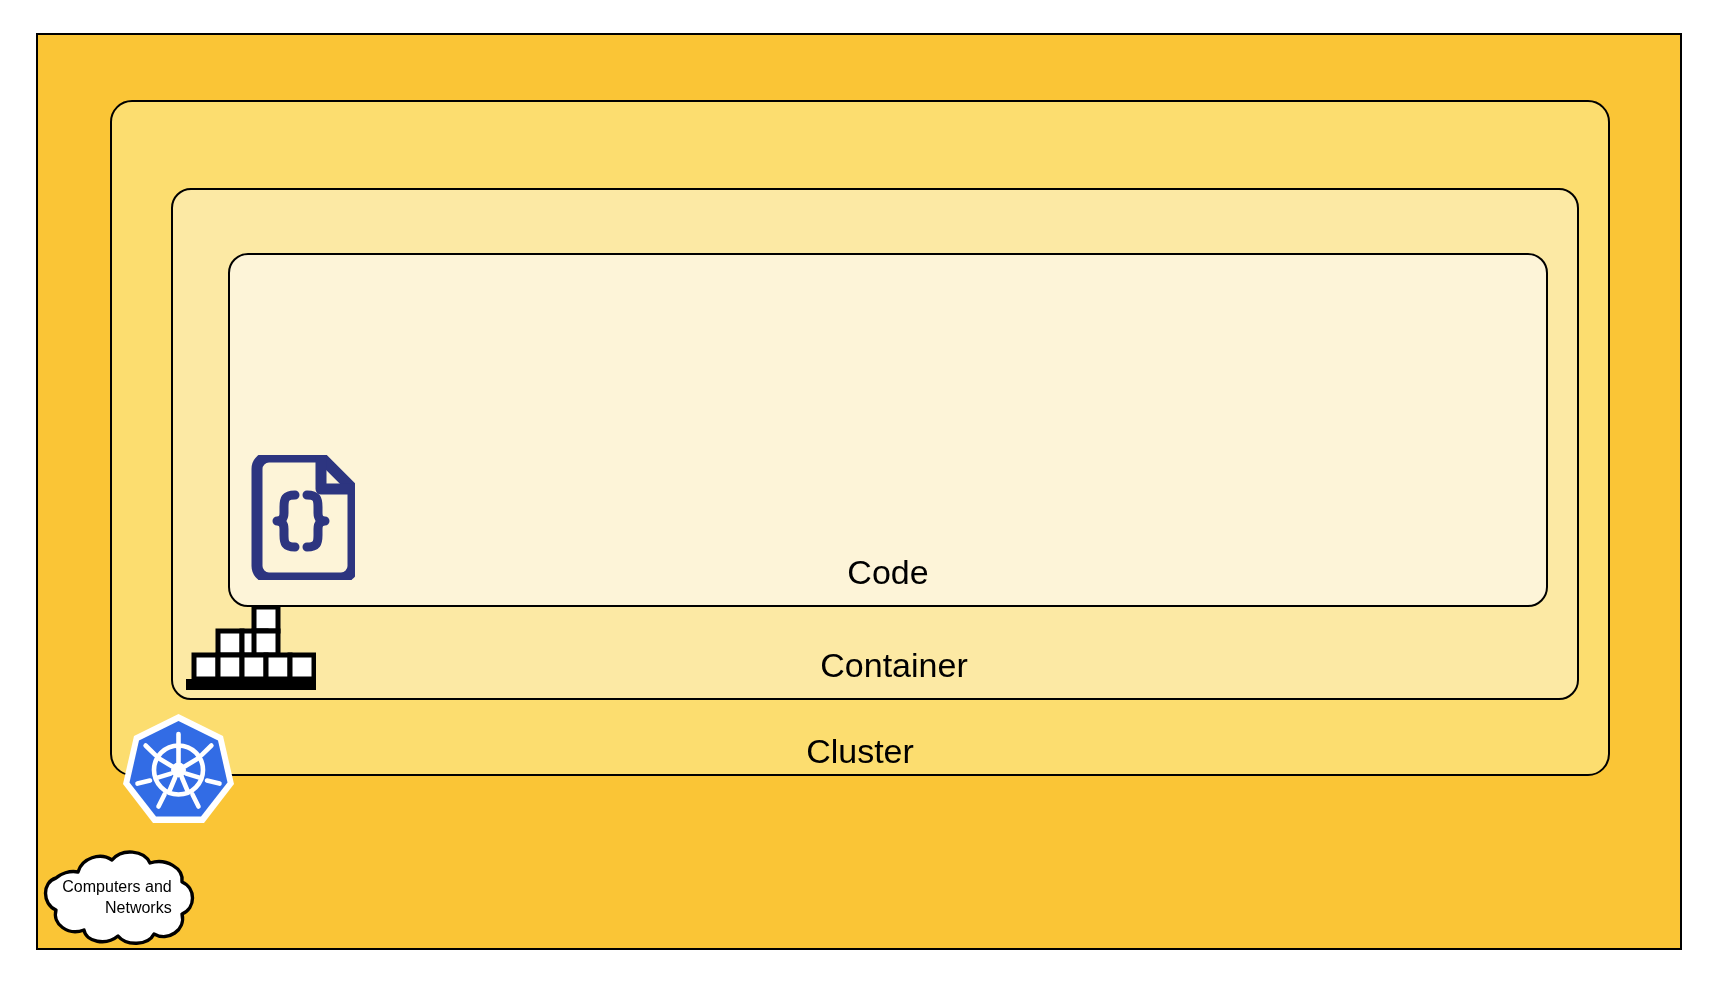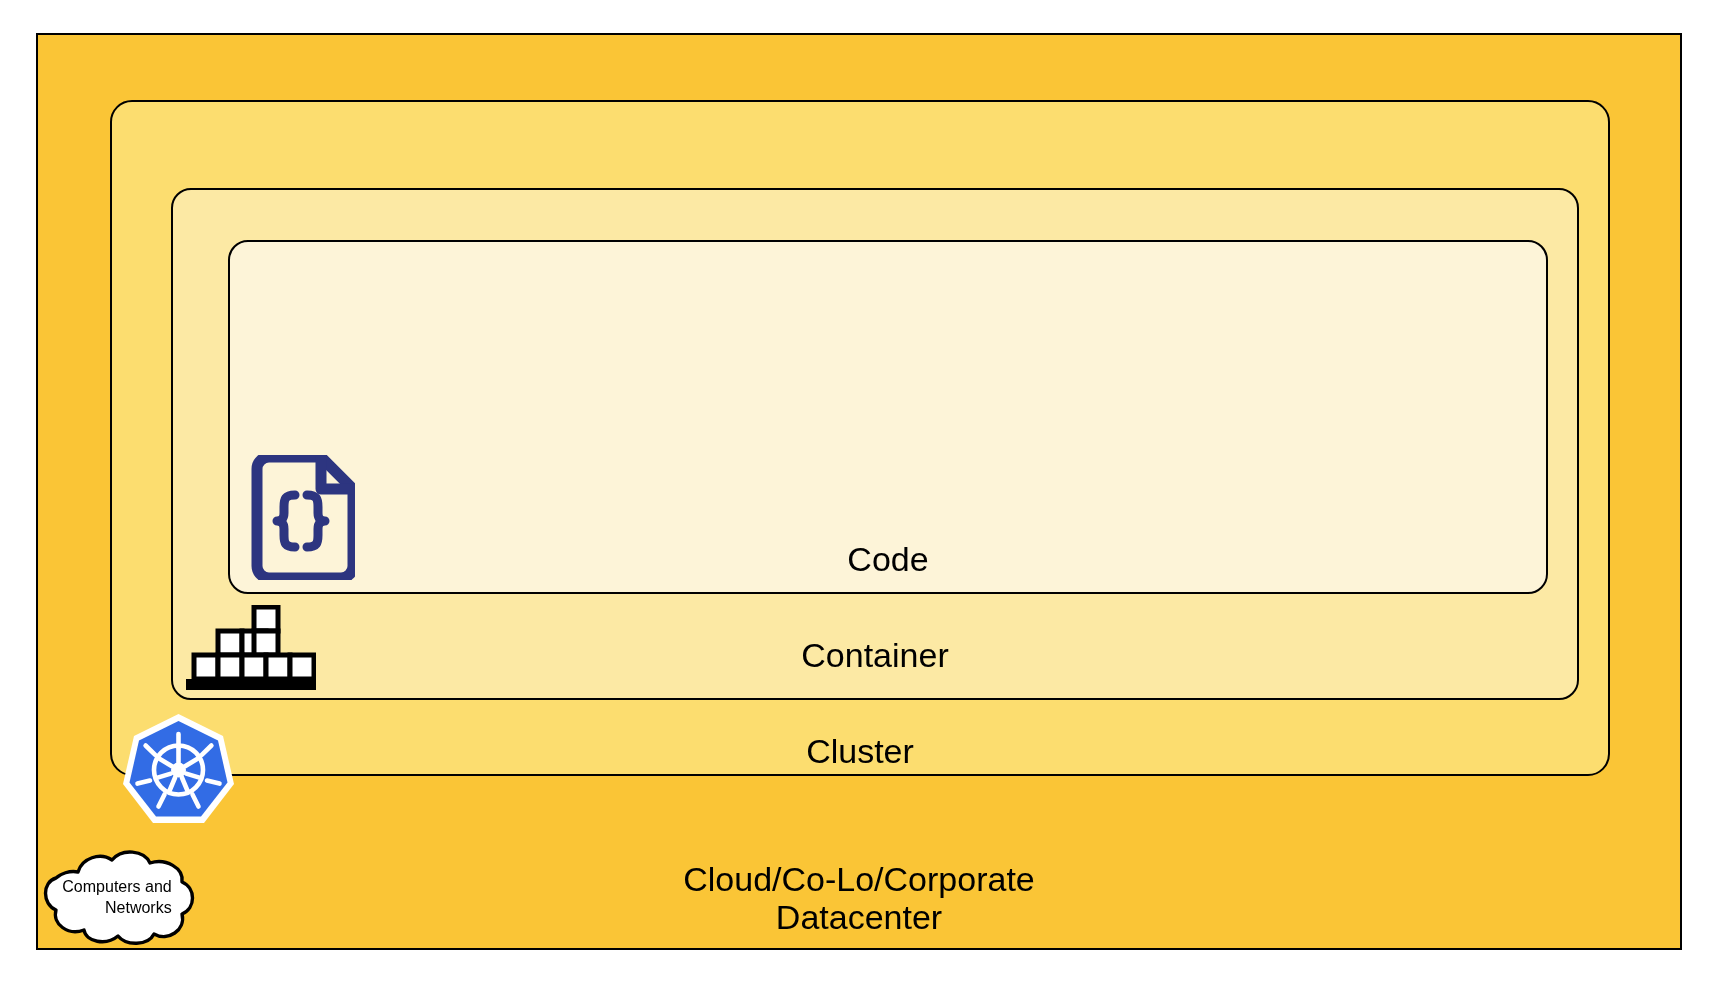--- a/index.html
+++ b/index.html
@@ -74,21 +74,21 @@
     text-align: center;
     color: #000000;
     font-family: "Liberation Sans", sans-serif;
     font-size: 34px;
     line-height: 38px;
     white-space: pre-line;
     pointer-events: none;
   }
 
   .label-code     { bottom: 14px; }
-  .label-container{ bottom: 24px; }
+  .label-container{ bottom: 14px; padding-left: 19px; }
   .label-cluster  { bottom: 4px; }
   .label-datacenter { bottom: 12px; }
 
   
   .icon-wrap {
     position: absolute;
   }
 
   .icon-code      { left: 245px; top: 455px; width: 110px; height: 125px; }
   .icon-container { left: 186px; top: 605px; width: 130px; height: 85px;  }
@@ -121,32 +121,30 @@
     white-space: pre-line;
   }
 </style>
 </head>
 <body>
 
 <div id="canvas">
 
   <div class="layer layer-datacenter">
 
-    <div class="layer-label label-datacenter">Cloud/Co-Lo/Corporate
-Datacenter</div>
 
     <div class="layer layer-cluster" style="left:72px; top:65px;">
 
       <div class="layer-label label-cluster">Cluster</div>
 
       <div class="layer layer-container" style="left:59px; top:86px;">
 
         <div class="layer-label label-container">Container</div>
 
-        <div class="layer layer-code" style="left:55px; top:50px;">
+        <div class="layer layer-code" style="left:55px; top:63px;">
 
           <div class="layer-label label-code">Code</div>
         </div>
       </div>
     </div>
   </div>
 
   <div class="icon-wrap icon-code">
     <svg viewBox="0 0 110 125" width="110" height="125" xmlns="http://www.w3.org/2000/svg">
 

